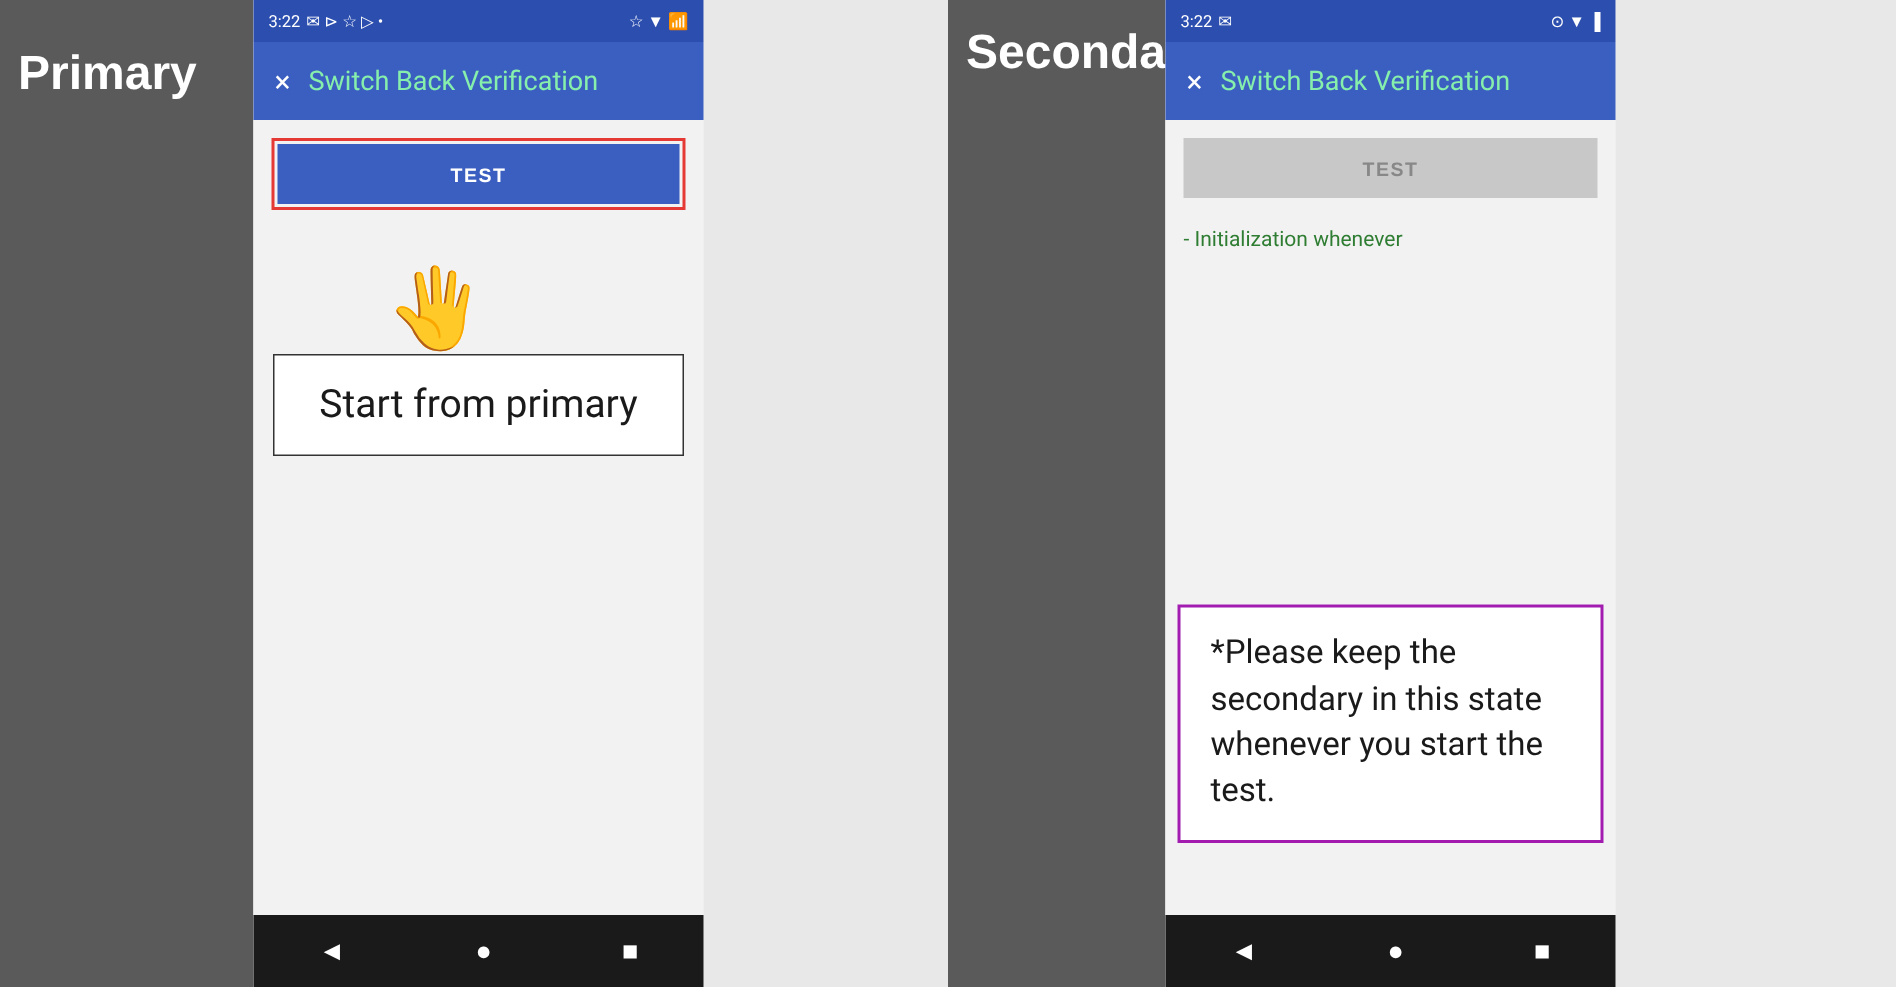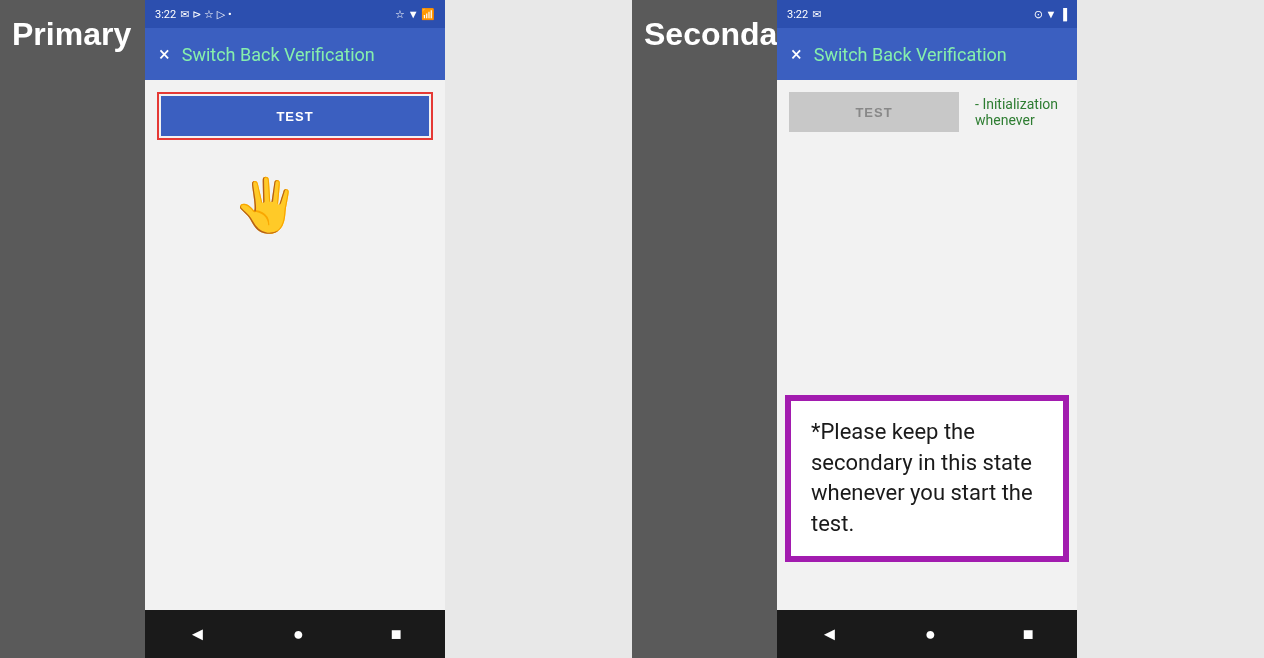--- a/index.html
+++ b/index.html
@@ -16,27 +16,27 @@
     
     .panel-primary {
       width: 632px;
       height: 658px;
       display: flex;
       flex-direction: row;
       position: relative;
     }
 
     .panel-label-primary {
-      width: 145px;
+      width: 169px;
       height: 658px;
       background: #5a5a5a;
       display: flex;
       align-items: flex-start;
       justify-content: flex-start;
-      padding: 16px 12px;
+      padding: 30px 12px;
     }
 
     .panel-label-text {
       color: white;
       font-size: 32px;
       font-weight: bold;
       font-family: Arial, sans-serif;
     }
 
     .phone-primary {
@@ -123,21 +123,21 @@
       font-size: 20px;
       cursor: pointer;
     }
 
     
     .phone-content {
       flex: 1;
       background: #f2f2f2;
       padding: 12px;
       display: flex;
-      flex-direction: row;
+      flex-direction: column;
       align-items: flex-start;
       gap: 16px;
       position: relative;
     }
 
     
     .test-btn-primary-wrapper {
       border: 2px solid #e53935;
       padding: 2px;
       width: 100%;
@@ -206,21 +206,21 @@
       flex-shrink: 0;
     }
 
     .nav-icon {
       color: white;
       font-size: 18px;
     }
 
     
     .note-box {
-      border: 6px solid #a21caf;
+      border: 2px solid #a21caf;
       padding: 16px 20px;
       background: white;
       font-size: 22px;
       color: #1a1a1a;
       line-height: 1.4;
       position: absolute;
       bottom: 48px;
       left: 8px;
       right: 8px;
     }
@@ -249,20 +249,21 @@
       <span class="app-bar-title">Switch Back Verification</span>
     </div>
 
     <div class="phone-content">
       <div class="test-btn-primary-wrapper">
         <button class="test-btn-primary">TEST</button>
       </div>
 
       <div class="cursor-hand">🖐</div>
 
+      <div class="start-from-primary">Start from primary</div>
     </div>
 
     <div class="nav-bar">
       <span class="nav-icon">◄</span>
       <span class="nav-icon">●</span>
       <span class="nav-icon">■</span>
     </div>
   </div>
 
   <div style="flex:1; background:#e8e8e8;"></div>

